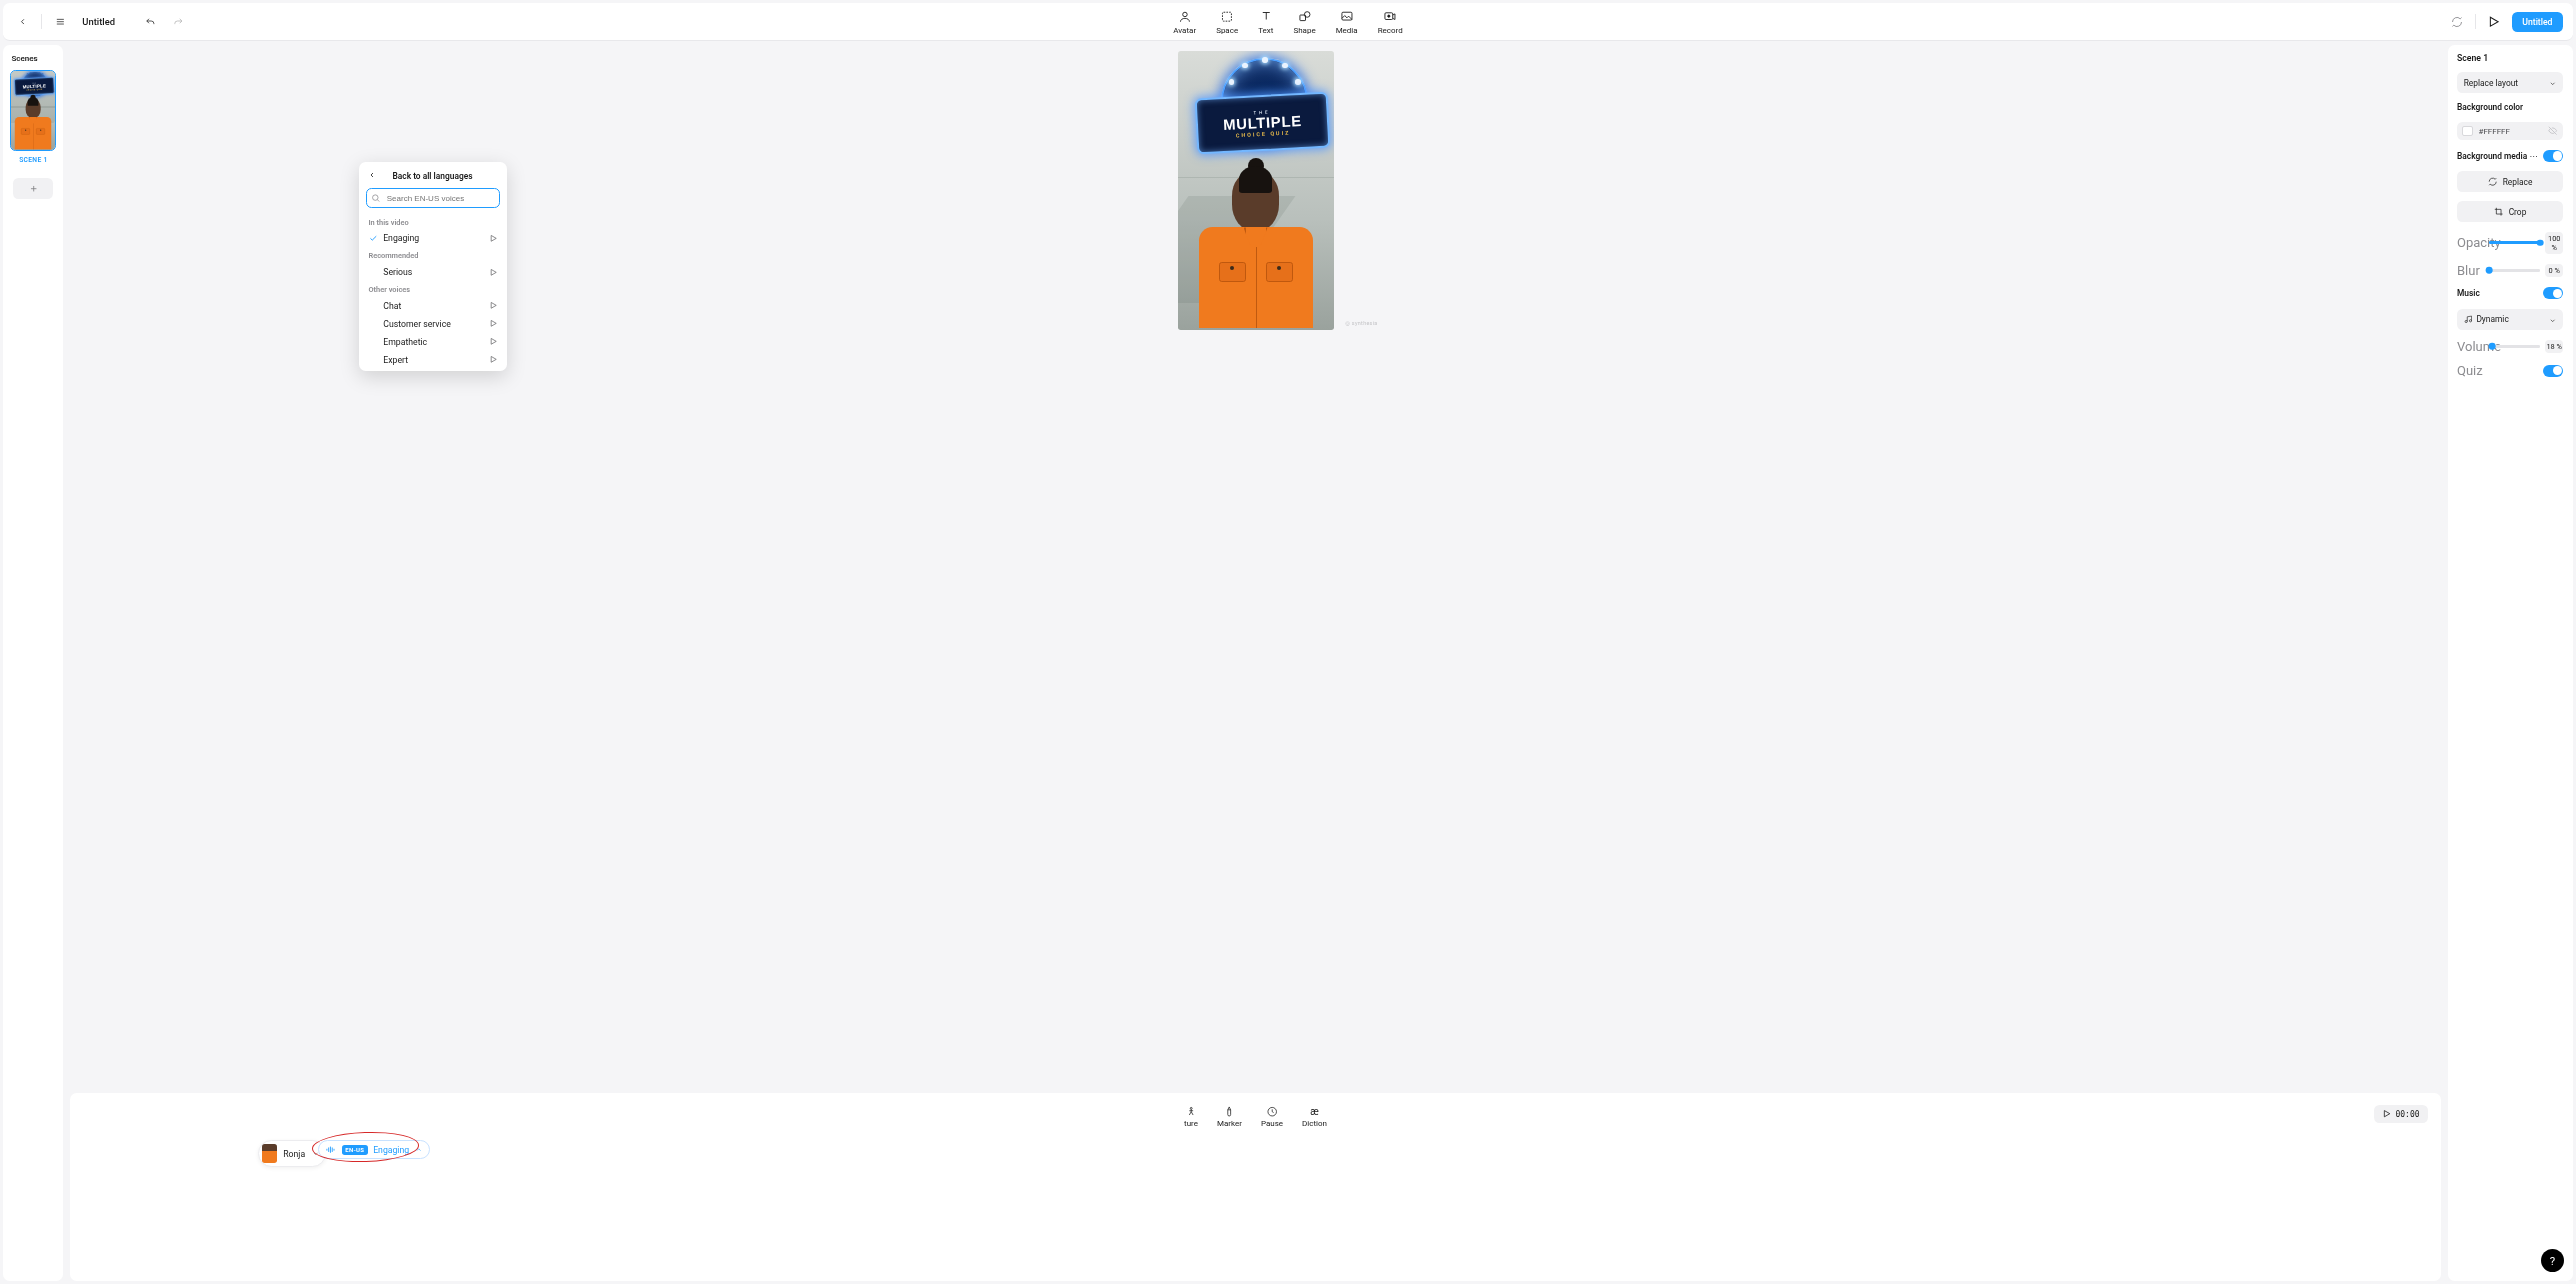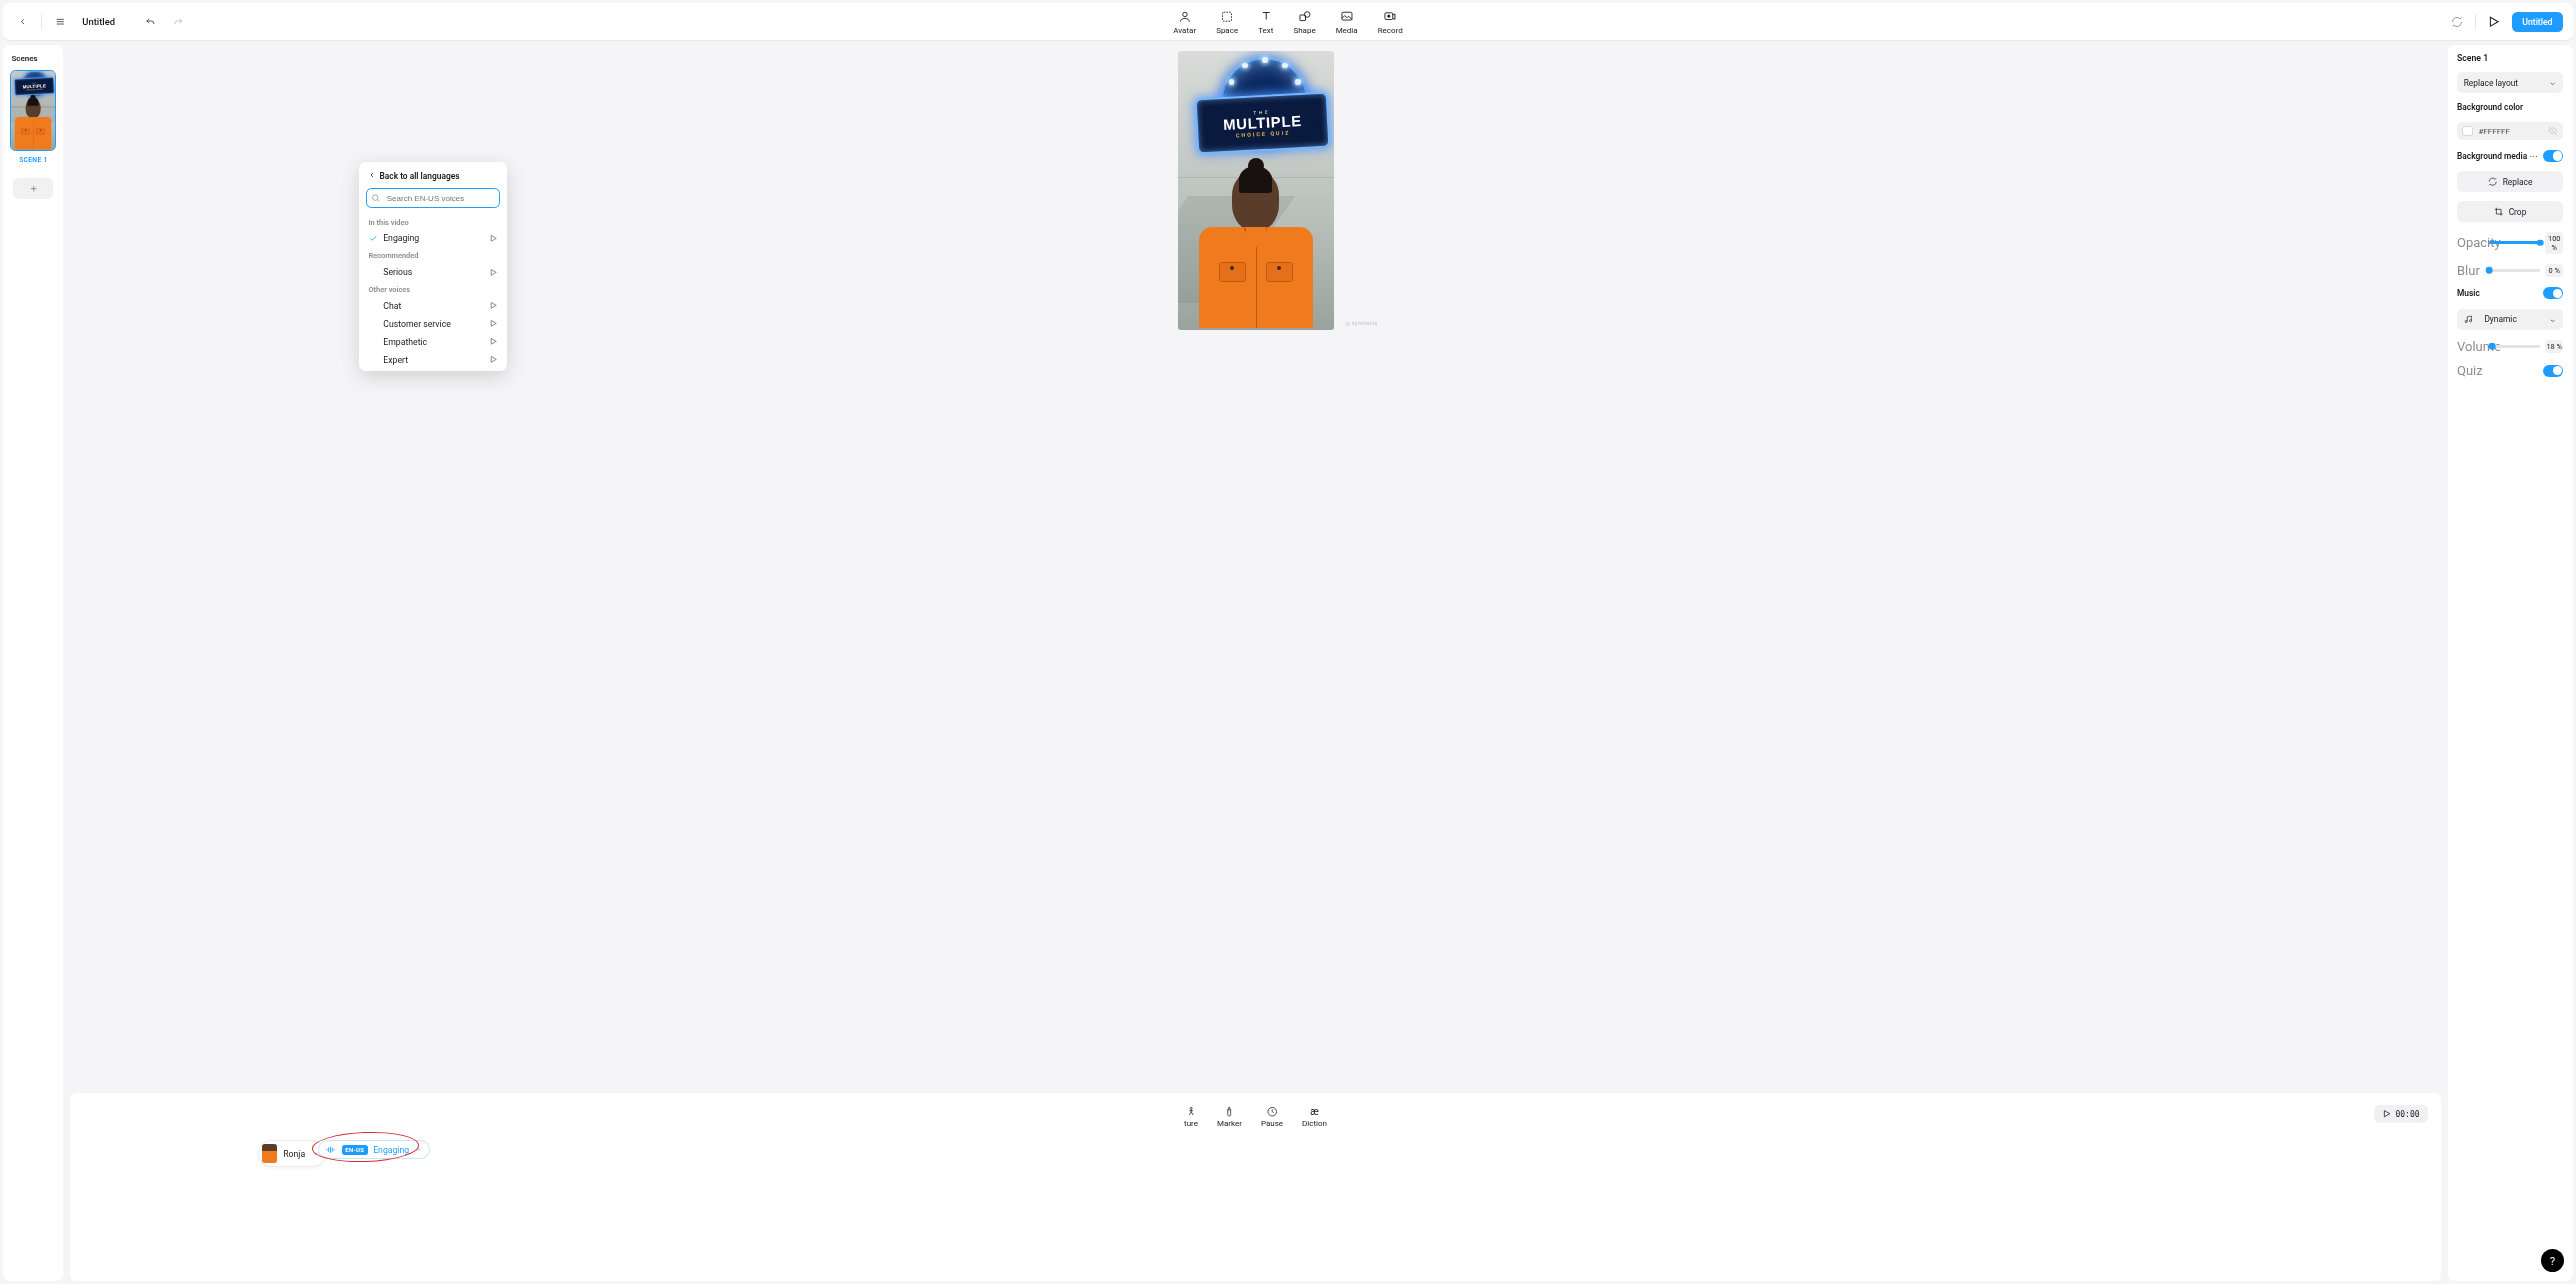--- a/index.html
+++ b/index.html
@@ -61,21 +61,21 @@
 .av-bun{position:absolute;top:-14.8px;left:50%;transform:translateX(-50%);width:16px;height:16px;background:#17120f;border-radius:50%;}
 .av-body{width:114px;height:101px;background:#f07a1e;border-radius:13.4px 13.4px 0 0;margin:-4px auto 0;position:relative;}
 .av-collar{position:absolute;top:0;left:50%;transform:translateX(-50%);width:24px;height:19px;background:#f07a1e;border-left:2px solid #c05a10;border-right:2px solid #c05a10;clip-path:polygon(0 0,100% 0,70% 100%,30% 100%);}
 .av-pocket{position:absolute;top:35px;width:27px;height:20px;background:#e6701a;border:1.3px solid #bf580e;border-radius:2.7px;}
 .av-pocket.l{left:20px;} .av-pocket.r{right:20px;}
 .av-pocket::after{content:"";position:absolute;left:50%;top:2.7px;width:4px;height:4px;background:#3a2a1a;border-radius:50%;transform:translateX(-50%);}
 .av-seam{position:absolute;top:20px;bottom:0;left:50%;width:1.3px;background:#c05a10;}
 
 
 .popover{position:absolute;left:289px;top:117px;width:148px;background:#fff;border-radius:6.7px;box-shadow:0 5.4px 20px rgba(0,0,0,0.15);padding:6.7px 0 2.7px;z-index:50;}
-.pop-back{display:flex;align-items:flex-start;gap:3px;padding:2.7px 9.4px 6.7px;cursor:pointer;}
+.pop-back{display:flex;align-items:flex-start;gap:16px;padding:2.7px 9.4px 6.7px;cursor:pointer;}
 .pop-back .lbl{font-weight:600;font-size:8.4px;}
 .pop-search{margin:0 6.7px 5.4px;position:relative;}
 .pop-search input{width:100%;padding:4.7px 5.4px 4.7px 20px;border:1px solid #1f9cff;border-radius:5.4px;font-size:8px;outline:none;}
 .pop-search .s-icon{position:absolute;left:5.4px;top:50%;transform:translateY(-50%);color:#8c8c90;}
 .pop-section{font-size:7.4px;color:#8c8c90;font-weight:600;padding:4px 9.4px 2.7px;}
 .pop-item{display:flex;align-items:center;padding:4px 9.4px;cursor:pointer;font-size:8.7px;}
 .pop-item .check{width:10.7px;color:#1f9cff;margin-right:4px;display:flex;justify-content:center;}
 .pop-item .spacer{width:14.8px;}
 .pop-item .name{flex:1;}
 .pop-item .play{color:#5f5f63;}
@@ -522,21 +522,21 @@
           <div class="knob" style="left:0%"></div>
         </div>
       <div class="slider-val"><span>0</span> <span>%</span></div>
     </div>
 
     <div class="rb-row">
       <div class="rb-label">Music</div>
       <div class="toggle"></div>
     </div>
     <div class="rb-select">
-      <span style="display:flex;align-items:center;gap:12px;">
+      <span style="display:flex;align-items:center;gap:4px;">
         <span>
             <svg width="8.7" height="8.7" viewBox="0 0 24 24" fill="none" stroke="currentColor" stroke-width="1.8">
               <path d="M9 18V5l12-2v13"></path>
               <circle cx="6" cy="18" r="3"></circle>
               <circle cx="18" cy="16" r="3"></circle>
             </svg>
           </span>
         <span>Dynamic</span>
       </span>
       <span>

